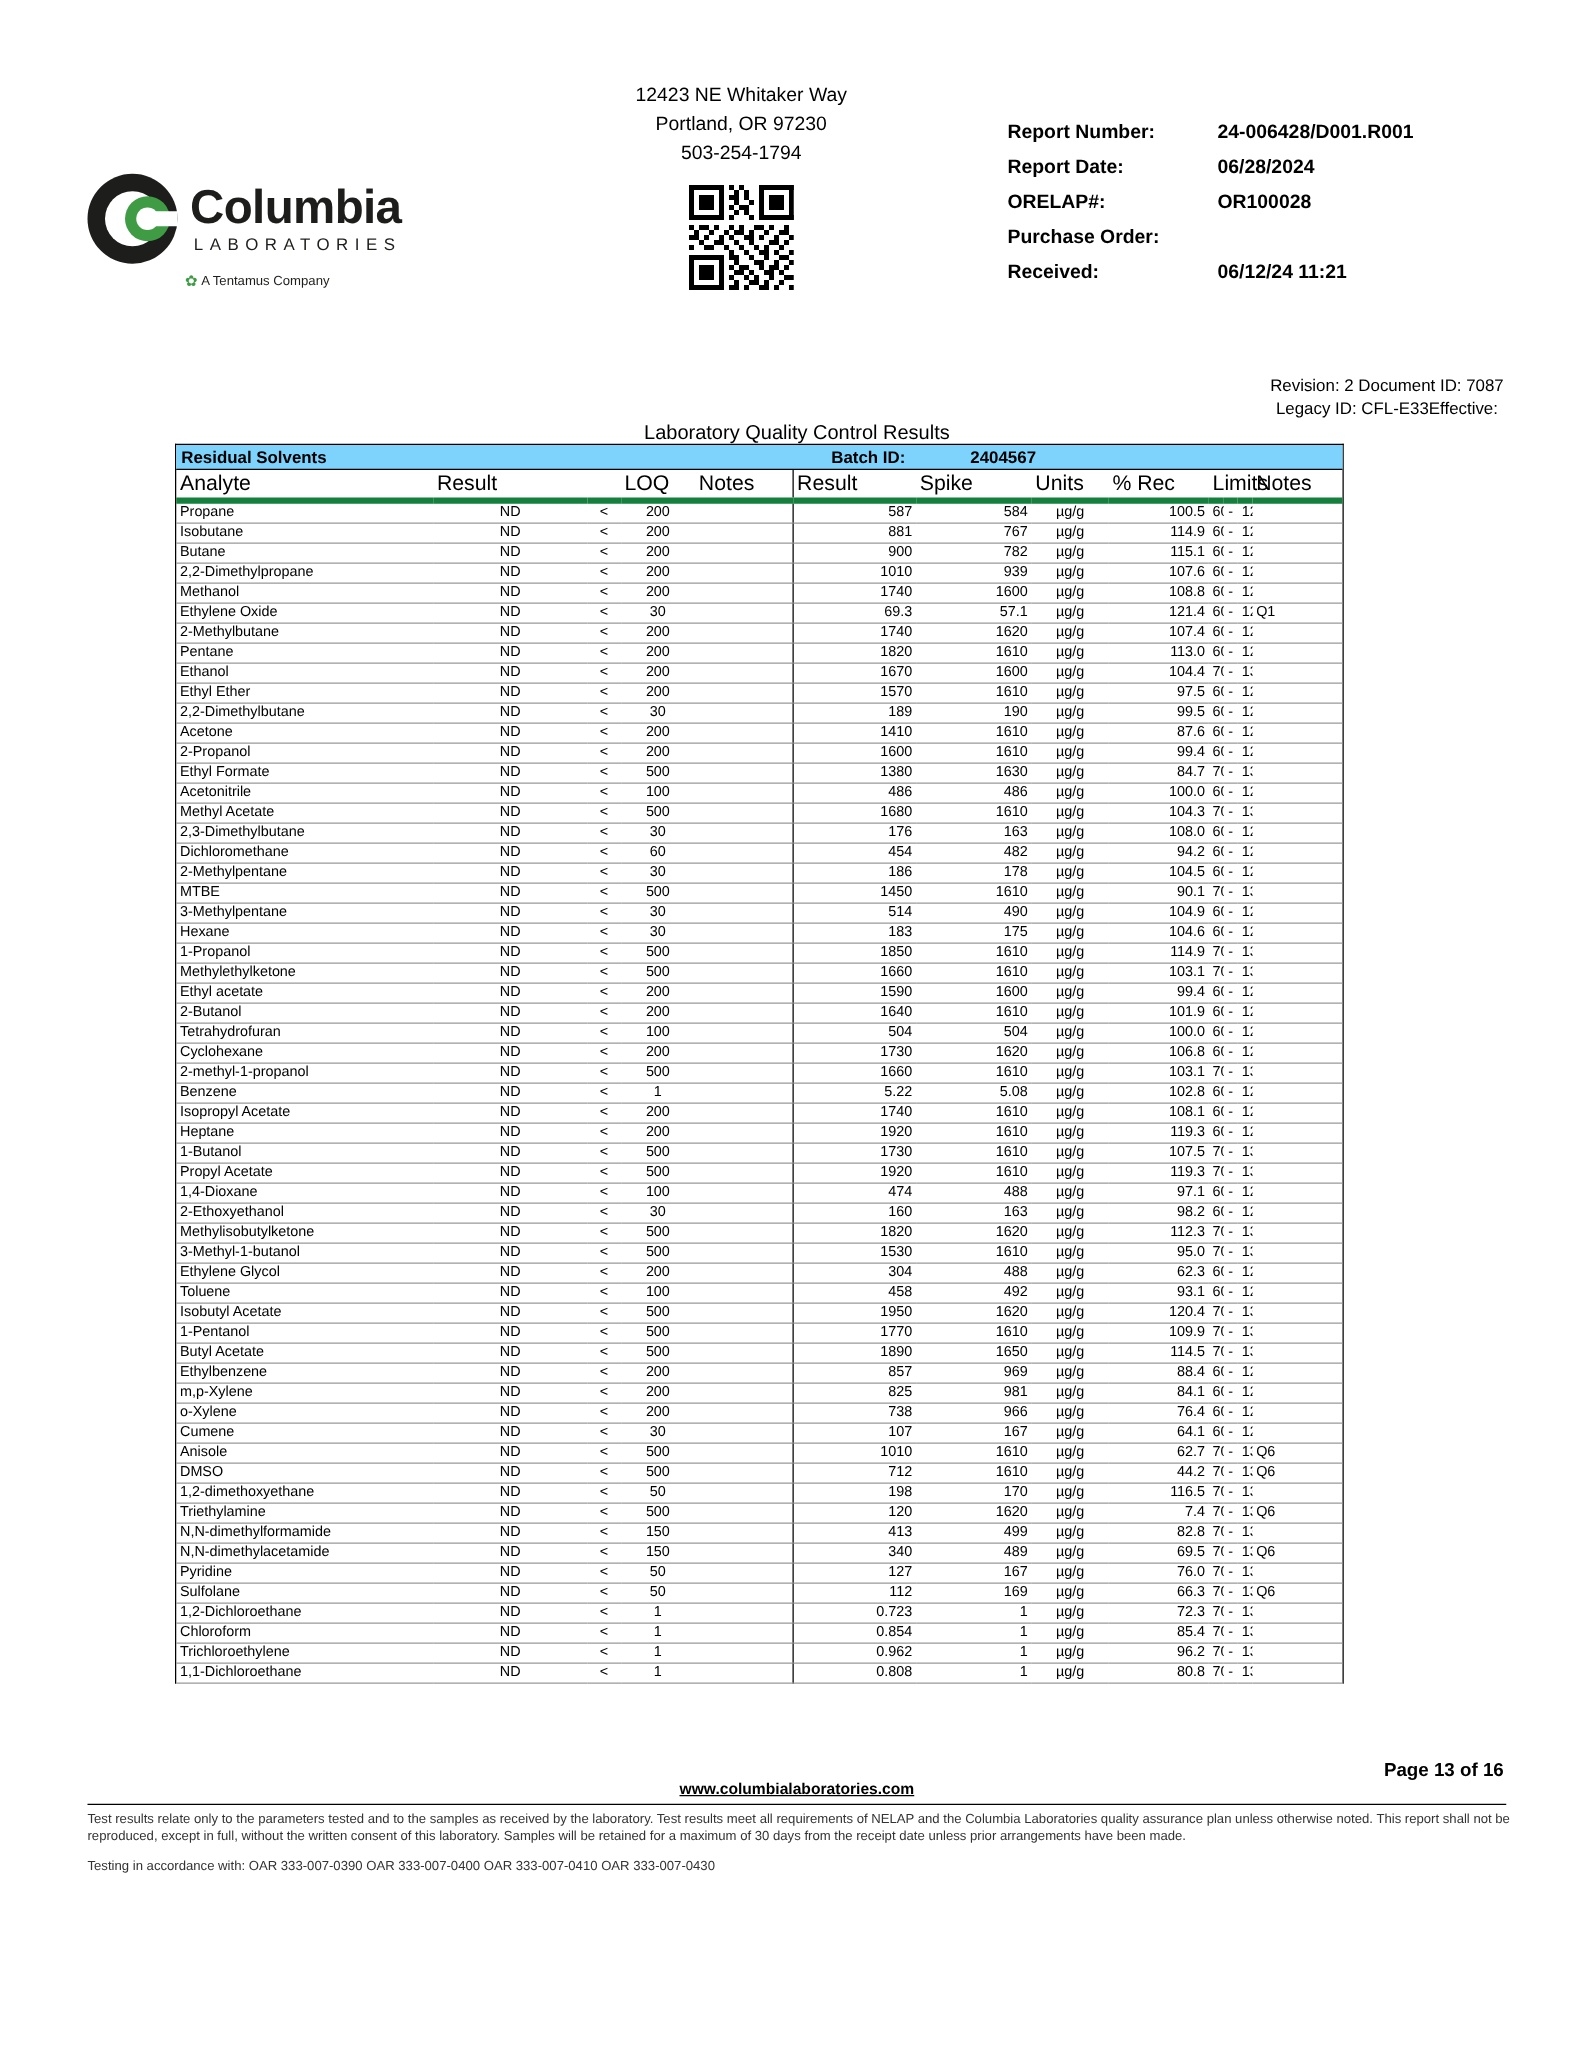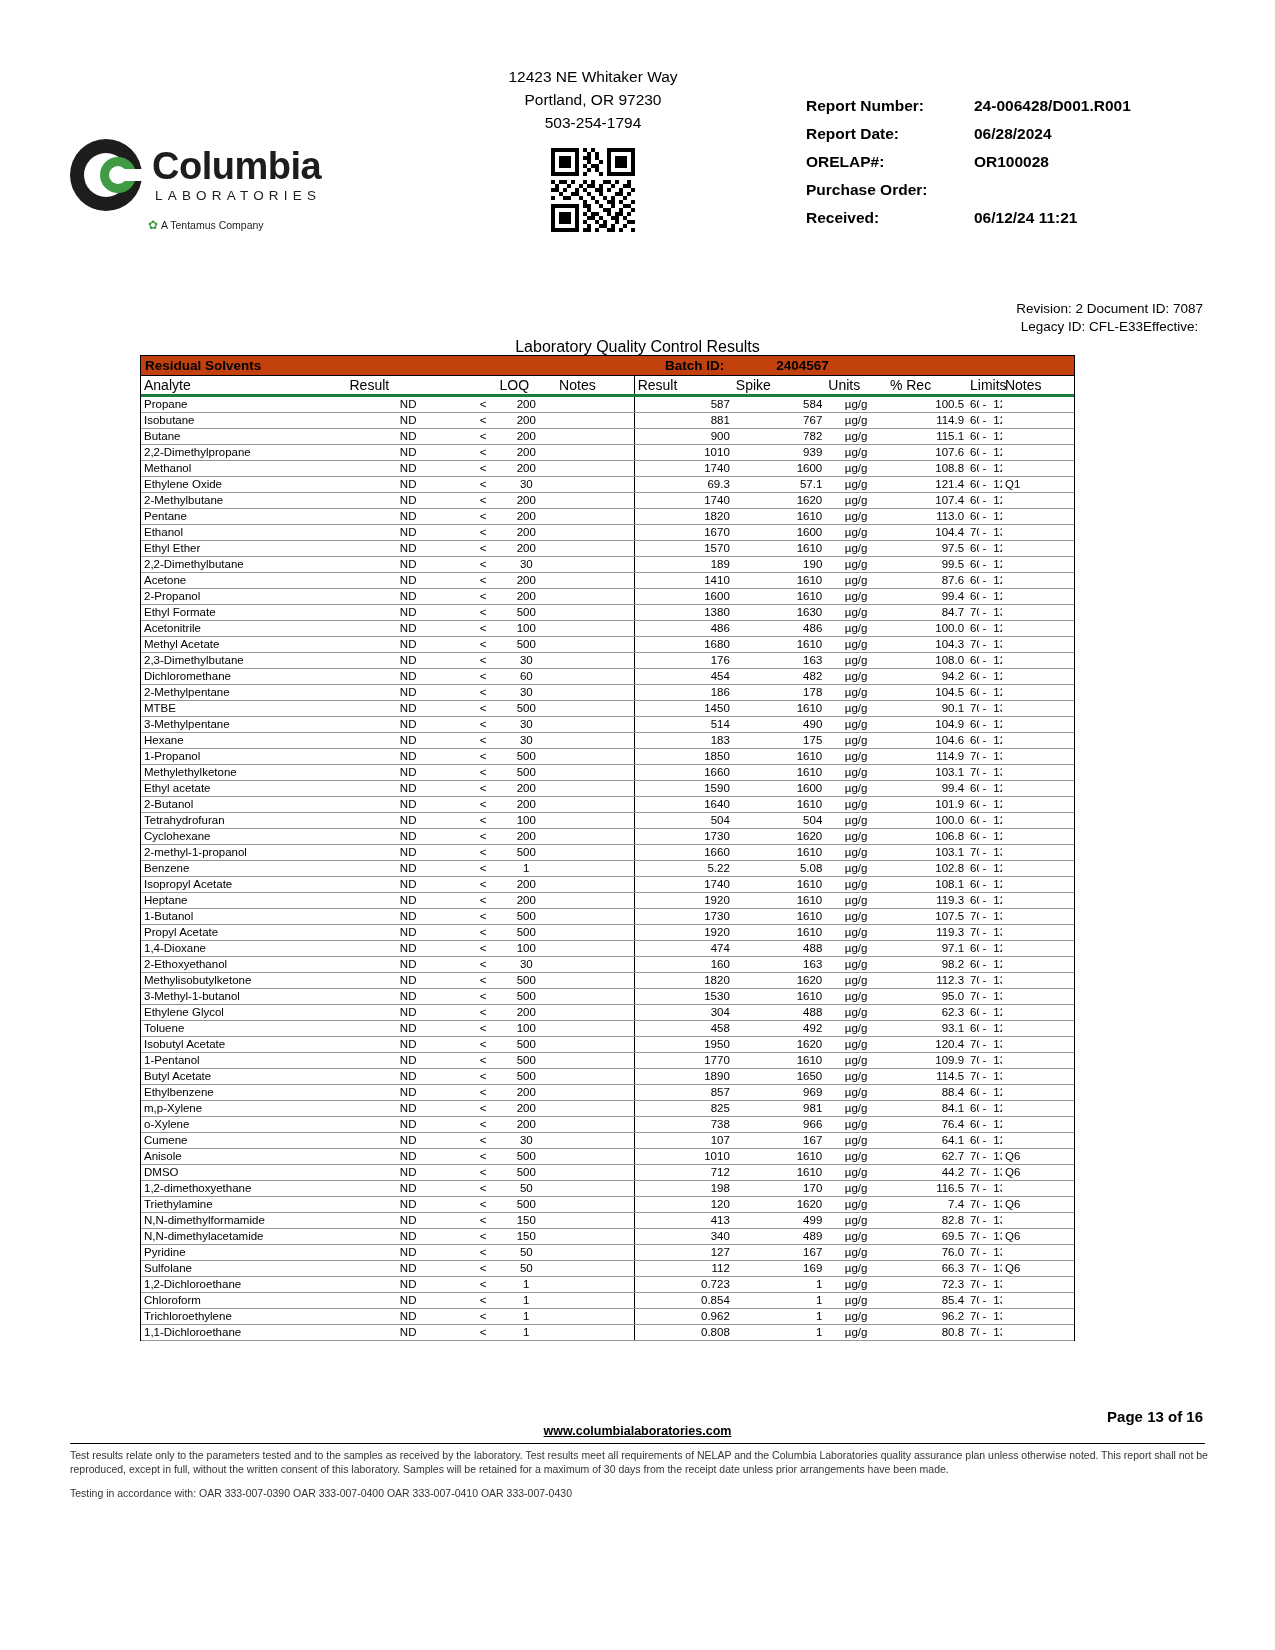--- a/index.html
+++ b/index.html
@@ -210,25 +210,25 @@
     align-items: center;
   }
 
   table.results {
     border-collapse: collapse;
     width: 100%;
     font-size: 11.5px;
     table-layout: fixed;
   }
   table.results th {
-    font-size: 14px;
+    font-size: 17px;
     font-weight: normal;
     text-align: left;
     padding: 1px 3px;
-    border-bottom: 3px solid #15803d;
+    border-bottom: 5px solid #15803d;
     height: 16px;
     box-sizing: border-box;
   }
   table.results td {
     padding: 0 3px;
     height: 15px;
     line-height: 15px;
     border-bottom: 1px solid #999;
     box-sizing: border-box;
     white-space: nowrap;
@@ -458,21 +458,21 @@
 
   <div class="revision">
     <div>Revision: 2 Document ID: 7087</div>
     <div>Legacy ID: CFL-E33Effective:</div>
   </div>
 
   <div class="doc-title">Laboratory Quality Control Results</div>
 
   <div class="qc">
 
-    <div class="qc-banner" style="background: #c2410c;">
+    <div class="qc-banner" style="background: #7dd3fc;">
       <div class="b-title">Residual Solvents</div>
       <div class="b-batch-label">Batch ID:</div>
       <div class="b-batch-value">2404567</div>
     </div>
 
 
     <table class="results">
       <thead>
         <tr>
           <th class="c-analyte">Analyte</th>

